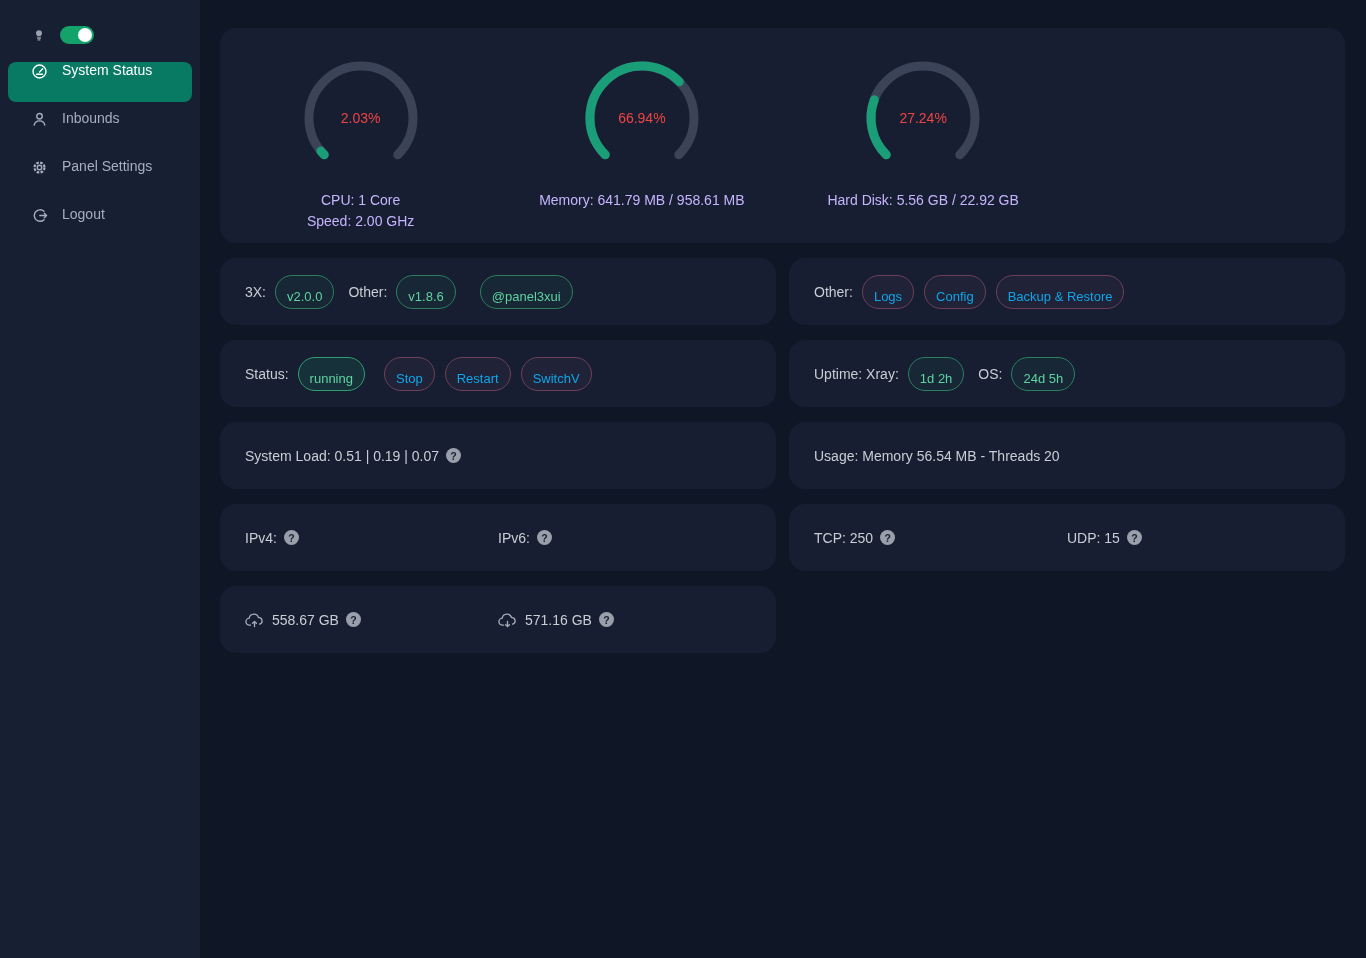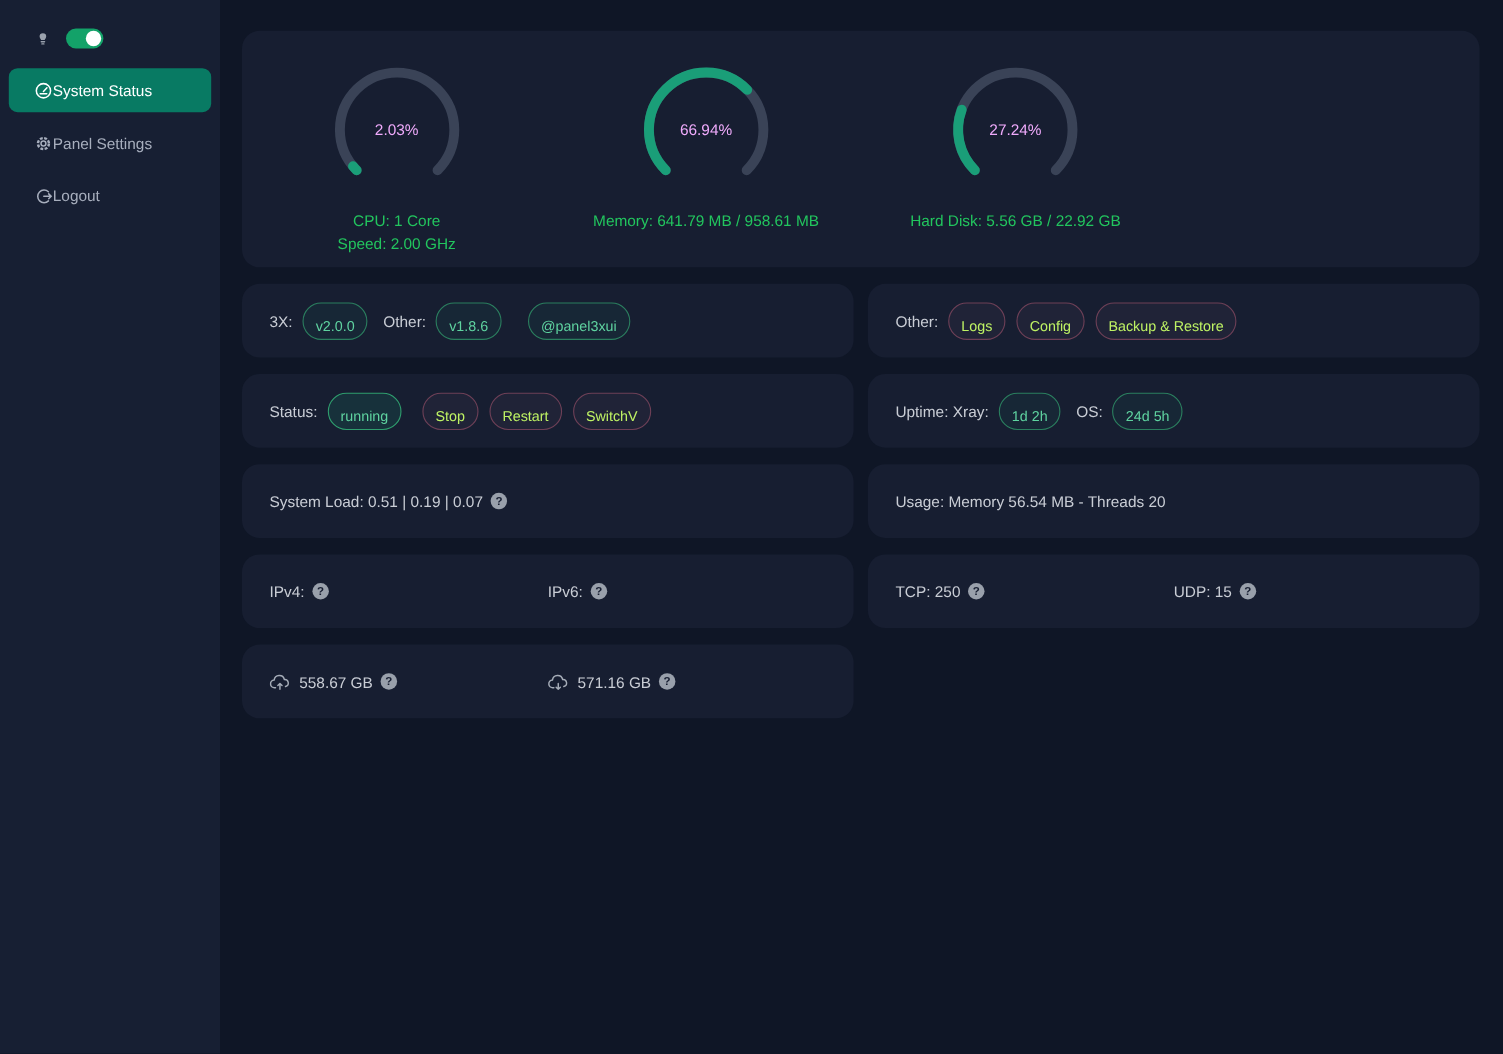--- a/index.html
+++ b/index.html
@@ -30,21 +30,21 @@
     position: relative; width: 34px; height: 18px;
     border-radius: 10px; background: #13a269; cursor: pointer;
   }
   .toggle .knob {
     position: absolute; top: 2px; right: 2px;
     width: 14px; height: 14px; border-radius: 50%;
     background: #ffffff;
   }
   .menu { display: flex; flex-direction: column; }
   .menu-item {
-    display: flex; align-items: center; 
+    display: flex; gap: 14px;
     height: 40px; margin: 4px 8px;
     padding-left: 22px; border-radius: 8px;
     color: #a7aebd; cursor: pointer;
   }
   .menu-item.active { background: #087a63; color: #ffffff; }
   .mi-icon { width: 18px; height: 18px; display: inline-flex; align-items: center; justify-content: center; }
   .mi-icon svg { width: 17px; height: 17px; }
   .mi-label { font-size: 14px; }
 
   
@@ -55,41 +55,41 @@
     height: 215px; margin-bottom: 15px;
     display: grid; grid-template-columns: repeat(4, 1fr);
     padding-top: 29px;
   }
   .gauge-col { display: flex; flex-direction: column; align-items: center; }
   .gauge-wrap { position: relative; width: 122px; height: 122px; }
   .gauge-wrap svg { position: absolute; left: 0; top: 0; }
   .gauge-value {
     position: absolute; left: 0; top: 0; right: 0; bottom: 0;
     display: flex; align-items: center; justify-content: center;
-    color: #f0abfc; font-size: 14px;
-  }
-  .gauge-caption { margin-top: 11px; text-align: center; color: #22c55e; line-height: 21px; }
+    color: #ef4444; font-size: 14px;
+  }
+  .gauge-caption { margin-top: 11px; text-align: center; color: #c4b5fd; line-height: 21px; }
 
   .grid { display: grid; grid-template-columns: 1fr 1fr; gap: 15px 13px; }
   .row-card {
     height: 67px; display: flex; align-items: center;
     padding: 0 25px; white-space: nowrap;
   }
   .row-card.two { display: grid; grid-template-columns: 1fr 1fr; align-items: center; }
   .cell { display: flex; align-items: center; }
 
   .lbl { margin-right: 9px; }
   .badge {
     display: inline-block; border: 1px solid; border-radius: 999px;
     padding: 12px 11px 3px; font-size: 13px; line-height: 17px;
     margin-right: 10px; cursor: pointer;
   }
   .badge.green  { color: #5fd3a0; border-color: #2b7f5f; background: rgba(26,158,120,0.08); }
   .badge.running{ color: #5fd3a0; border-color: #2f9e6e; background: rgba(26,158,120,0.15); cursor: default; }
-  .badge.pink   { color: #bef264; border-color: #6e4057; background: rgba(222,140,180,0.05); }
+  .badge.pink   { color: #0ea5e9; border-color: #6e4057; background: rgba(222,140,180,0.05); }
 
   .q {
     display: inline-flex; align-items: center; justify-content: center;
     width: 15px; height: 15px; border-radius: 50%;
     background: #99a0ab; color: #171e31;
     font-size: 10.5px; font-weight: bold;
     margin-left: 7px; cursor: pointer; flex-shrink: 0;
   }
   .q::before { content: "?"; }
 
@@ -123,20 +123,29 @@
             <svg viewBox="0 0 16 16" fill="none" stroke="currentColor" stroke-width="1.3" stroke-linecap="round">
               <circle cx="8" cy="8" r="6.1"></circle>
               <path d="M8 8.6 11 5.4"></path>
               <path d="M5.2 10.6h5.6"></path>
             </svg>
           </span>
           <span class="mi-label">System Status</span>
         </div>
         <div class="menu-item">
           <span class="mi-icon">
+            <svg viewBox="0 0 16 16" fill="none" stroke="currentColor" stroke-width="1.3" stroke-linecap="round">
+              <circle cx="8" cy="4.9" r="2.6"></circle>
+              <path d="M3 13.2c.5-2.6 2.5-3.9 5-3.9s4.5 1.3 5 3.9"></path>
+            </svg>
+          </span>
+          <span class="mi-label">Inbounds</span>
+        </div>
+        <div class="menu-item">
+          <span class="mi-icon">
             <svg viewBox="0 0 16 16" fill="none" stroke="currentColor" stroke-width="1.3">
               <circle cx="8" cy="8" r="2.1"></circle>
               <circle cx="8" cy="8" r="4.7" stroke-width="2.1" stroke-dasharray="2.45 1.25"></circle>
             </svg>
           </span>
           <span class="mi-label">Panel Settings</span>
         </div>
         <div class="menu-item">
           <span class="mi-icon">
             <svg viewBox="0 0 16 16" fill="none" stroke="currentColor" stroke-width="1.3" stroke-linecap="round">

